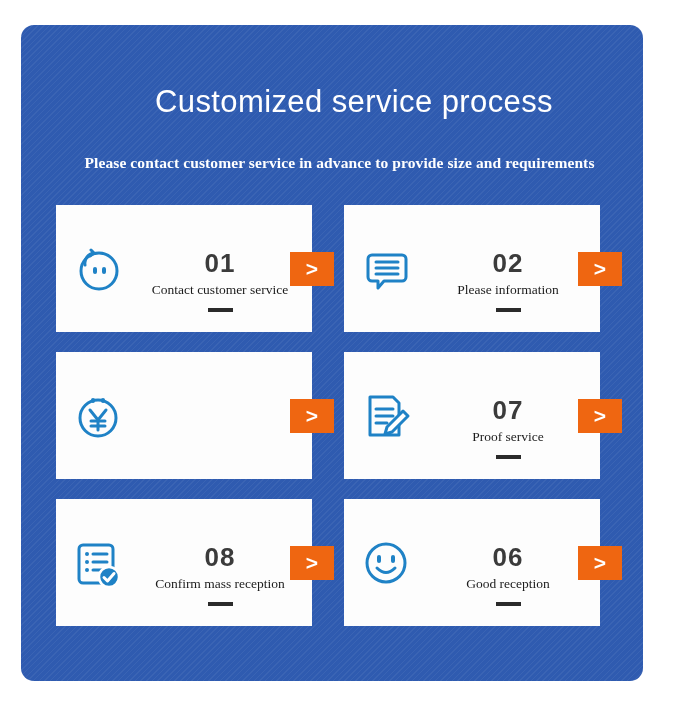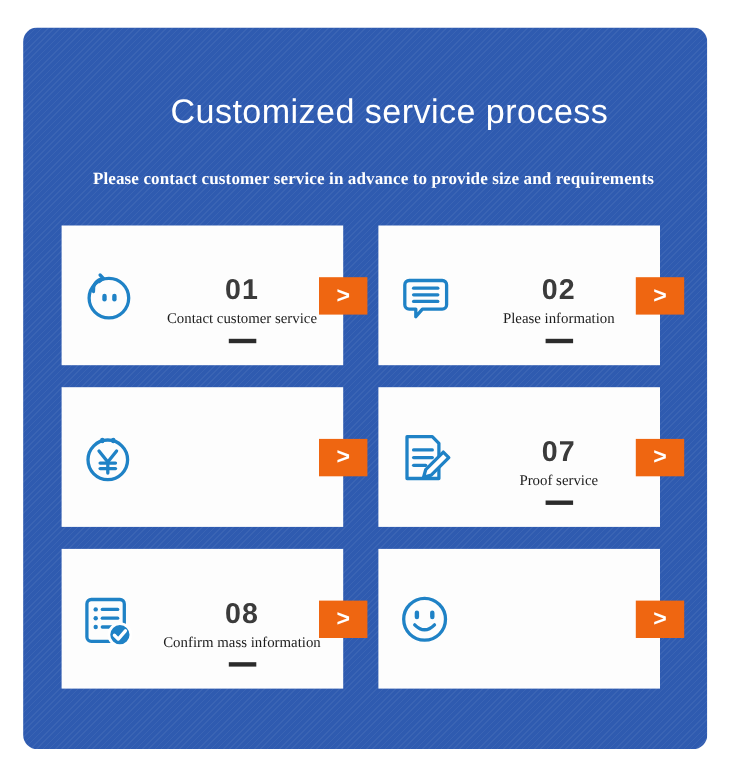--- a/index.html
+++ b/index.html
@@ -248,36 +248,41 @@
           <circle cx="16" cy="34" r="2" fill="#1f82c6"></circle>
           <line x1="22" y1="18" x2="36" y2="18" stroke="#1f82c6" stroke-width="3" stroke-linecap="round"></line>
           <line x1="22" y1="26" x2="36" y2="26" stroke="#1f82c6" stroke-width="3" stroke-linecap="round"></line>
           <line x1="22" y1="34" x2="36" y2="34" stroke="#1f82c6" stroke-width="3" stroke-linecap="round"></line>
           <circle cx="38" cy="41" r="10" fill="#1f82c6" stroke="#ffffff" stroke-width="2.5"></circle>
           <path d="M33 41.5 L36.5 45 L43 37.5" stroke="#ffffff" stroke-width="3" stroke-linecap="round" stroke-linejoin="round" fill="none"></path>
         </svg>
       </div>
       <div class="card-body">
         <div class="card-num">08</div>
-        <div class="card-label">Confirm mass information</div>
+        <div class="card-label">Confirm mass reception</div>
         <div class="card-dash"></div>
       </div>
       <div class="card-arrow">
         <span>&gt;</span>
       </div>
     </div>
 
     <div class="card">
       <div class="card-icon">
         <svg width="52" height="52" viewBox="0 0 52 52" fill="none">
           <circle cx="26" cy="26" r="19" stroke="#1f82c6" stroke-width="3"></circle>
           <rect x="17" y="18" width="4" height="8" rx="2" fill="#1f82c6"></rect>
           <rect x="31" y="18" width="4" height="8" rx="2" fill="#1f82c6"></rect>
           <path d="M17 31 Q26 40 35 31" stroke="#1f82c6" stroke-width="3" stroke-linecap="round" fill="none"></path>
         </svg>
       </div>
+      <div class="card-body">
+        <div class="card-num">06</div>
+        <div class="card-label">Good reception</div>
+        <div class="card-dash"></div>
+      </div>
       <div class="card-arrow">
         <span>&gt;</span>
       </div>
     </div>
 
   </div>
 </div>
 
 </body></html>

